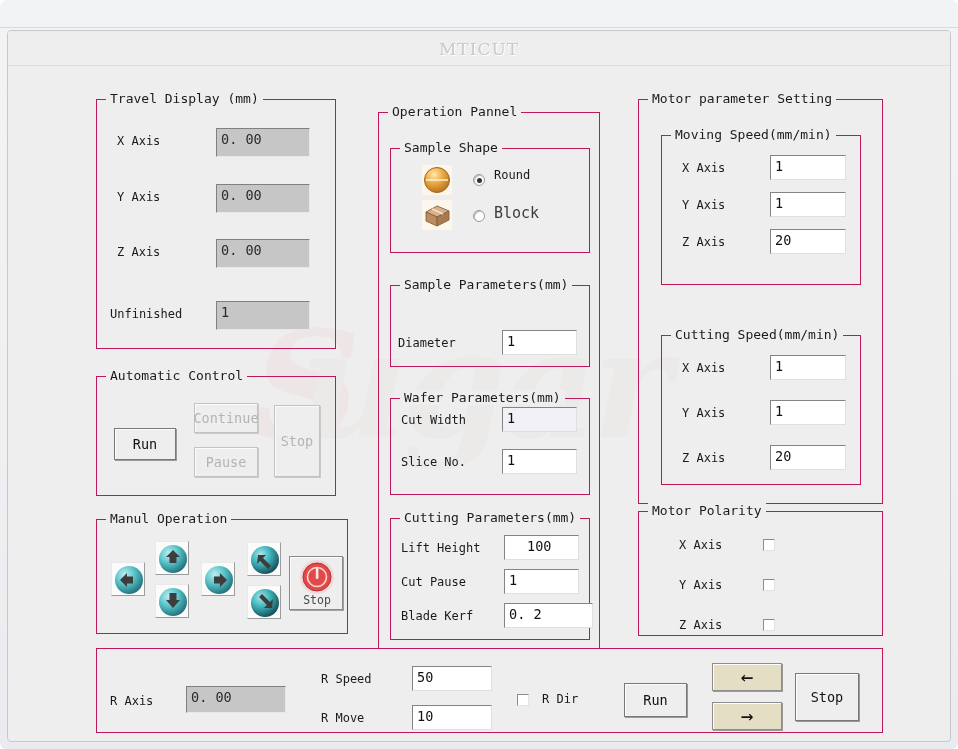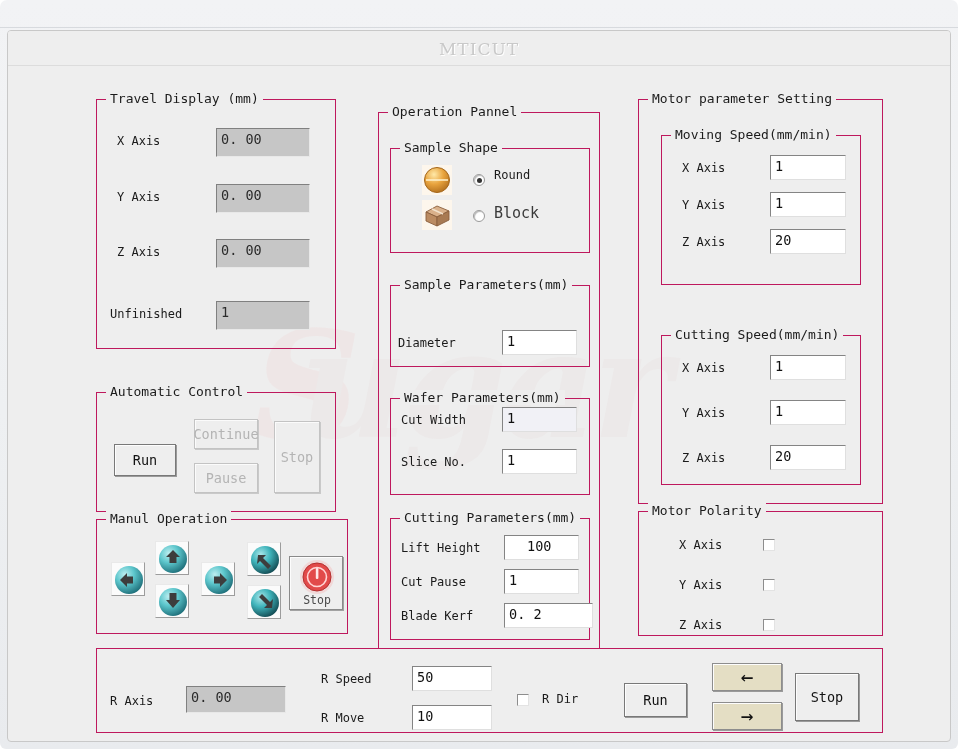--- a/index.html
+++ b/index.html
@@ -280,21 +280,21 @@
       <span class="lbl" style="left:20px; top:90px;">Y Axis</span>
       <div class="ro-field" style="left:119px; top:84px; width:94px; height:29px;">0. 00</div>
 
       <span class="lbl" style="left:20px; top:145px;">Z Axis</span>
       <div class="ro-field" style="left:119px; top:139px; width:94px; height:29px;">0. 00</div>
 
       <span class="lbl" style="left:13px; top:207px;">Unfinished</span>
       <div class="ro-field" style="left:119px; top:201px; width:94px; height:29px;">1</div>
     </div>
 
-    <div class="group" style="left:88px; top:345px; width:240px; height:120px;margin-top:16px;">
+    <div class="group" style="left:88px; top:345px; width:240px; height:120px;">
       <span class="gtitle">Automatic Control</span>
 
       <div class="btn" style="left:17px; top:51px; width:62px; height:32px;">Run</div>
       <div class="btn disabled" style="left:97px; top:26px; width:64px; height:30px;">Continue</div>
       <div class="btn disabled" style="left:97px; top:70px; width:64px; height:30px;">Pause</div>
       <div class="btn disabled" style="left:177px; top:28px; width:46px; height:72px;">Stop</div>
     </div>
 
     <div class="group" style="left:88px; top:488px; width:252px; height:115px;">
       <span class="gtitle">Manul Operation</span>

